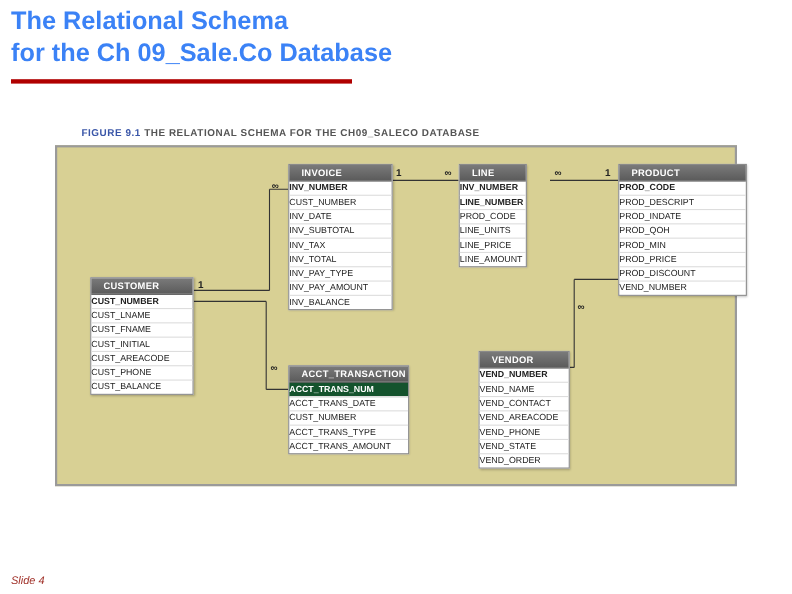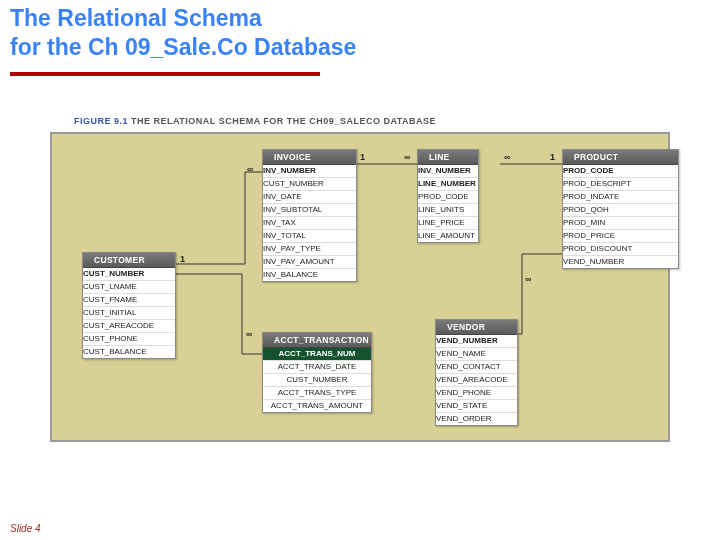--- a/index.html
+++ b/index.html
@@ -164,21 +164,21 @@
       <div class="field">CUST_NUMBER</div>
       <div class="field">INV_DATE</div>
       <div class="field">INV_SUBTOTAL</div>
       <div class="field">INV_TAX</div>
       <div class="field">INV_TOTAL</div>
       <div class="field">INV_PAY_TYPE</div>
       <div class="field">INV_PAY_AMOUNT</div>
       <div class="field">INV_BALANCE</div>
     </div>
 
-    <div class="entity" style="left:210px; top:198px; width:110px;text-align:center;">
+    <div class="entity" style="left:210px; top:198px; width:110px;">
       <div class="entity-header">ACCT_TRANSACTION</div>
       <div class="field highlight">ACCT_TRANS_NUM</div>
       <div class="field">ACCT_TRANS_DATE</div>
       <div class="field">CUST_NUMBER</div>
       <div class="field">ACCT_TRANS_TYPE</div>
       <div class="field">ACCT_TRANS_AMOUNT</div>
     </div>
 
     <div class="entity" style="left:365px; top:15px; width:62px;">
       <div class="entity-header">LINE</div>

